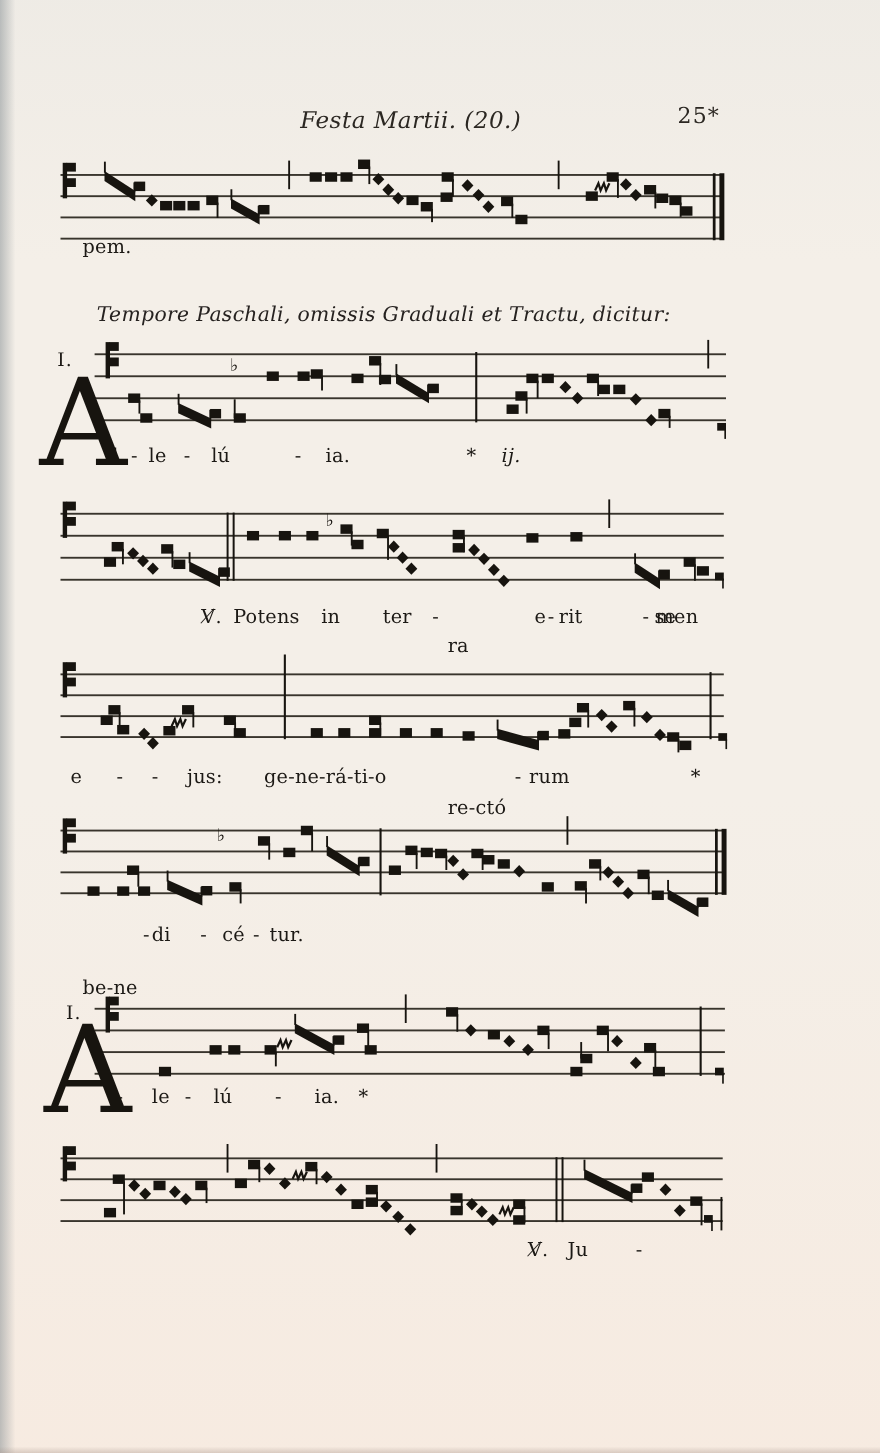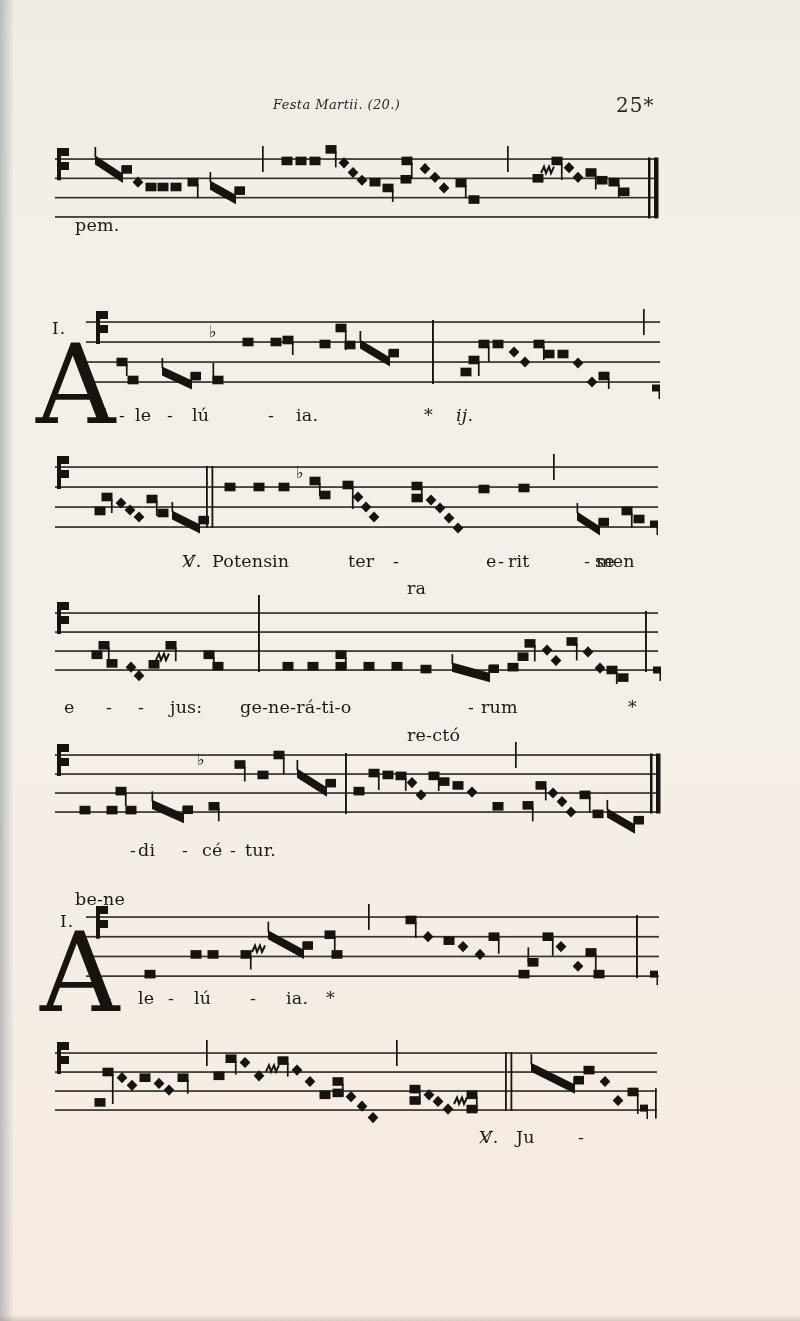--- a/index.html
+++ b/index.html
@@ -9,39 +9,40 @@
       linear-gradient(180deg, rgba(234,232,227,.55) 0%, rgba(246,238,228,0) 18%),
       linear-gradient(180deg, rgba(249,235,223,0) 55%, rgba(248,232,220,.6) 100%),
       #f4efe8;
     font-family:"DejaVu Serif", serif;
   }
   .edge-left{position:absolute;left:0;top:0;width:14px;height:100%;
     background:linear-gradient(90deg, rgba(140,148,152,.55), rgba(140,148,152,0));}
   .edge-bottom{position:absolute;left:0;bottom:0;width:100%;height:6px;
     background:linear-gradient(0deg, rgba(160,140,130,.35), rgba(160,140,130,0));}
   .header-title{position:absolute;left:273px;top:97px;font-style:italic;
-    font-size:13px;color:#2b2722;letter-spacing:.4px;white-space:pre;}
+    font-size:21px;color:#2b2722;letter-spacing:.4px;white-space:pre;}
   .page-number{position:absolute;left:616px;top:93px;font-size:20px;color:#2b2722;
     letter-spacing:1px;white-space:pre;}
   .rubric{position:absolute;left:88px;top:276px;font-style:italic;font-size:18.5px;
     color:#262220;letter-spacing:.3px;white-space:pre;}
   #music{position:absolute;left:0;top:0;}
   .lyric{position:absolute;font-size:17.5px;color:#1c1915;white-space:pre;letter-spacing:.2px;}
   .lyric.it{font-style:italic;}
   .initial{position:absolute;font-size:110px;line-height:1;color:#17140f;}
   .marker{position:absolute;font-size:17px;color:#1c1915;letter-spacing:1px;}
 </style>
 </head>
 <body>
 
 <div class="page">
   <div class="edge-left"></div>
   <div class="edge-bottom"></div>
   <div class="header-title">Festa Martii. (20.)</div>
   <div class="page-number">25*</div>
+  <div class="rubric">Tempore Paschali, omissis Graduali et Tractu, dicitur:</div>
   <svg id="music" width="800" height="1321">
       <g>
         <rect x="55" y="158.2" width="603" height="1.7" fill="#38342c"></rect>
         <rect x="55" y="177.5" width="603" height="1.7" fill="#38342c"></rect>
         <rect x="55" y="196.79999999999998" width="603" height="1.7" fill="#38342c"></rect>
         <rect x="55" y="216.1" width="603" height="1.7" fill="#38342c"></rect>
         <g>
           <rect x="57" y="148" width="4" height="32.3" fill="#17140f"></rect>
           <rect x="60.5" y="148" width="8.5" height="8" fill="#17140f"></rect>
           <rect x="60.5" y="162" width="8.5" height="8" fill="#17140f"></rect>
@@ -885,21 +886,21 @@
       <div class="lyric" style="left: 119px; top: 405px;">-</div>
       <div class="lyric" style="left: 135px; top: 405px;">le</div>
       <div class="lyric" style="left: 167px; top: 405px;">-</div>
       <div class="lyric" style="left: 192px; top: 405px;">lú</div>
       <div class="lyric" style="left: 268px; top: 405px;">-</div>
       <div class="lyric" style="left: 296px; top: 405px;">ia.</div>
       <div class="lyric" style="left: 424px; top: 405px;">*</div>
       <div class="lyric it" style="left: 456px; top: 405px;">ij.</div>
       <div class="lyric" style="left: 183px; top: 551px;">V̸.</div>
       <div class="lyric" style="left: 212px; top: 551px;">Potens</div>
-      <div class="lyric" style="left: 272px; top: 551px;">in</div>
+      <div class="lyric" style="left: 292px; top: 551px;">in</div>
       <div class="lyric" style="left: 348px; top: 551px;">ter</div>
       <div class="lyric" style="left: 393px; top: 551px;">-</div>
       <div class="lyric" style="left: 407px; top: 578px;">ra</div>
       <div class="lyric" style="left: 486px; top: 551px;">e</div>
       <div class="lyric" style="left: 498px; top: 551px;">-</div>
       <div class="lyric" style="left: 508px; top: 551px;">rit</div>
       <div class="lyric" style="left: 595px; top: 551px; text-align: center;">se</div>
       <div class="lyric" style="left: 584px; top: 551px;">-</div>
       <div class="lyric" style="left: 596px; top: 551px;">men</div>
       <div class="lyric" style="left: 64px; top: 697px;">e</div>

